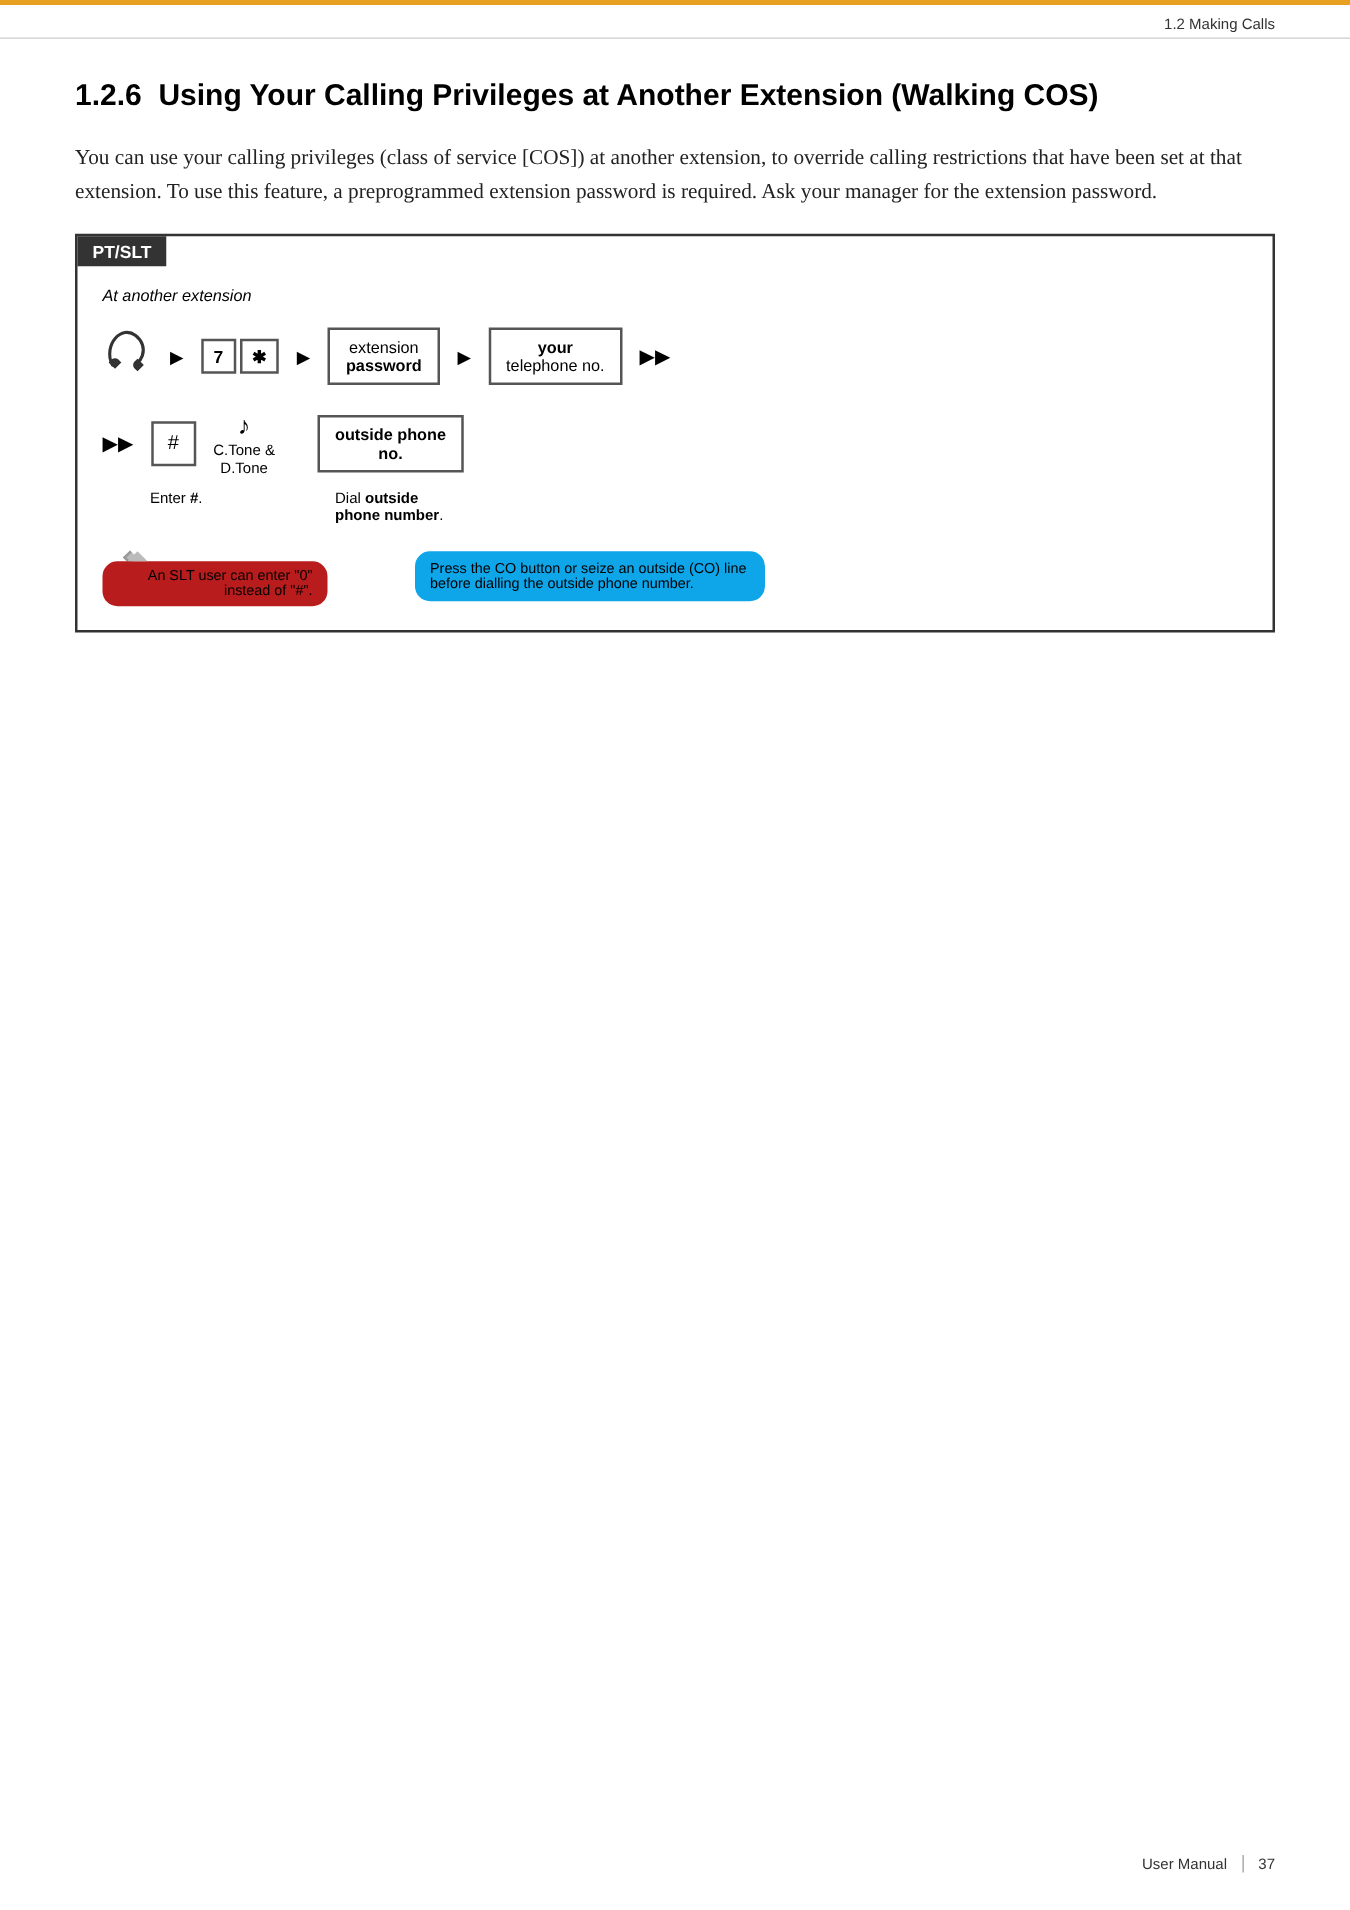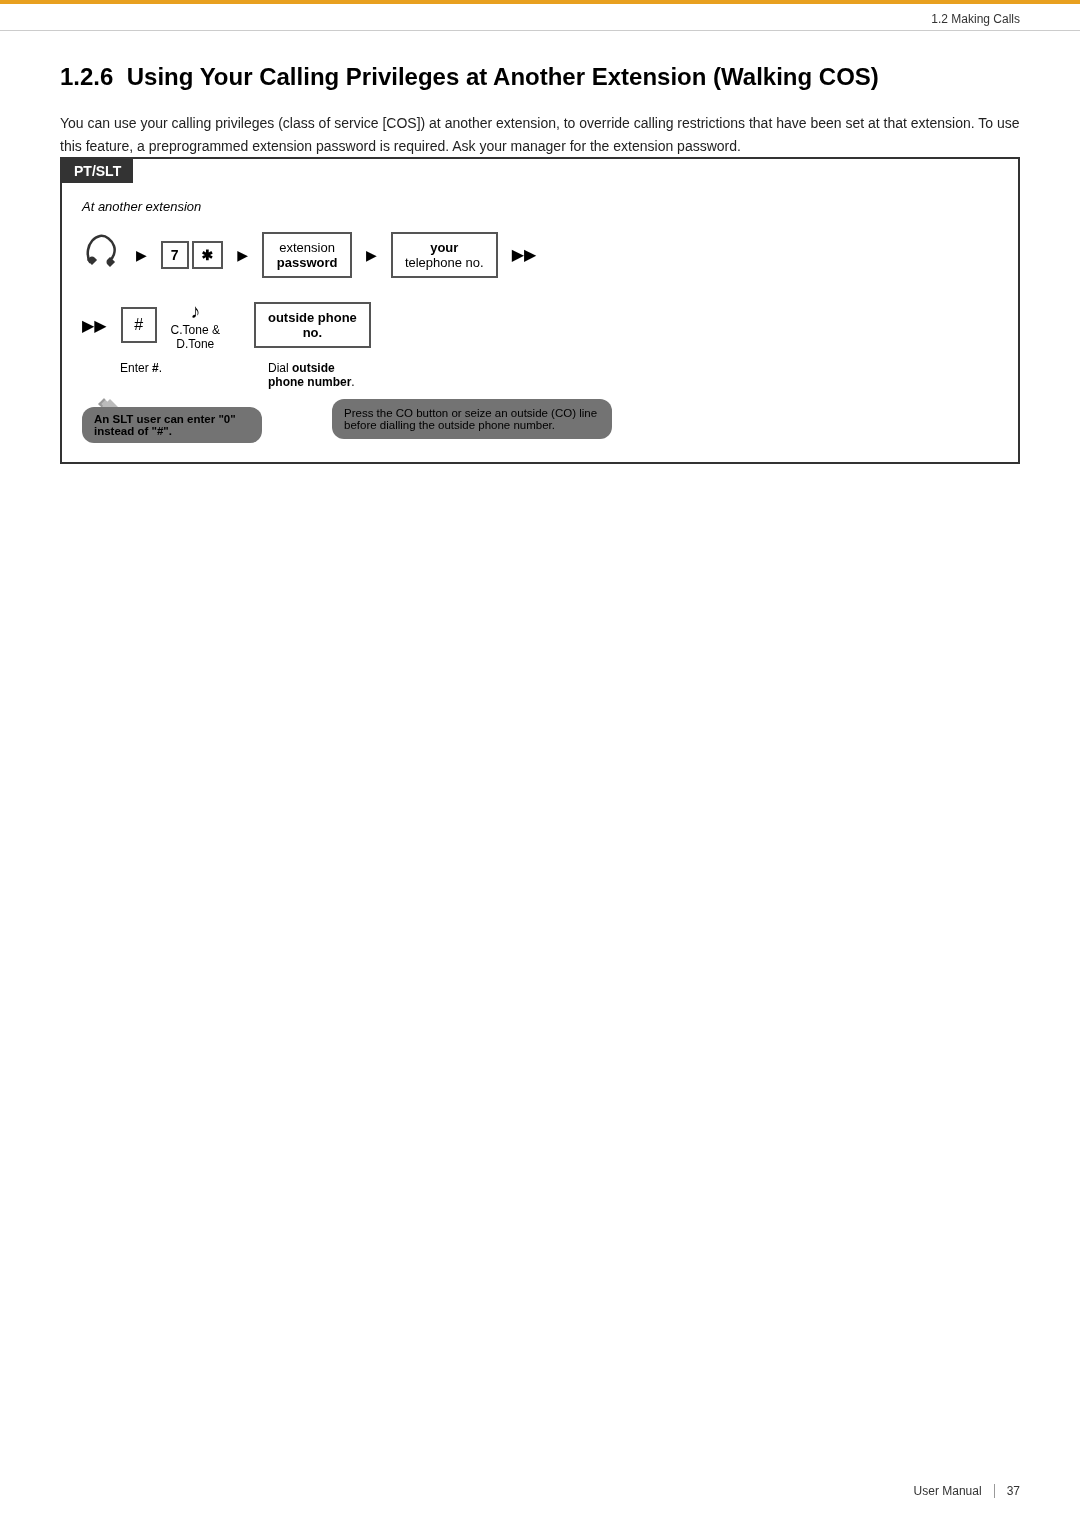--- a/index.html
+++ b/index.html
@@ -32,23 +32,25 @@
     }
 
     .section-title {
       font-size: 24px;
       font-weight: bold;
       margin-bottom: 20px;
       line-height: 1.3;
     }
 
     .intro-text {
-      font-size: 14px;
+      font-size: 17px;
       line-height: 1.6;
+      margin-bottom: 20px;
       color: #222;
+      font-family: Liberation Serif, serif;
     }
 
     .diagram-box {
       border: 2px solid #333;
       padding: 0 0 15px 0;
       margin-bottom: 30px;
     }
 
     .diagram-header {
       background: #333;
@@ -105,43 +107,42 @@
       justify-content: center;
       min-width: 90px;
       background: #fff;
     }
 
     .input-box .bold {
       font-weight: bold;
     }
 
     .note-balloon {
-      background: #737373;
+      background: #b91c1c;
       border-radius: 12px;
       padding: 6px 12px;
       font-size: 11.5px;
       color: #000;
       max-width: 180px;
       position: relative;
-      text-align: left;
-      font-weight: bold;
+      text-align: right;
     }
 
     .note-balloon::before {
       content: '';
       position: absolute;
       top: -8px;
       left: 20px;
       border-width: 0 8px 8px 8px;
       border-style: solid;
       border-color: transparent transparent #bbb transparent;
     }
 
     .note-balloon-right {
-      background: #737373;
+      background: #0ea5e9;
       border-radius: 12px;
       padding: 8px 12px;
       font-size: 11.5px;
       color: #000;
       max-width: 280px;
       text-align: left;
     }
 
     .hash-box {
       border: 2px solid #555;
@@ -269,21 +270,21 @@
         <span>D.Tone</span>
       </div>
 
       <div class="input-box" style="margin-left:20px;">
         <span style="font-weight:bold;">outside phone</span>
         <span style="font-weight:bold;">no.</span>
       </div>
     </div>
 
     
-    <div style="display:flex; align-items:flex-start; padding: 0 20px; gap:0; margin-top:2px; margin-bottom:6px;">
+    <div style="display:flex; align-items:flex-start; padding: 0 20px; gap:0; margin-top:2px; margin-bottom:18px;">
       <div style="width:34px;"></div>
       <div style="width:50px; font-size:12px; text-align:center;">
         Enter <b>#</b>.
       </div>
       <div style="width:80px;"></div>
       <div style="width:160px; font-size:12px; text-align:left; margin-left:22px;">
         Dial <b>outside<br>phone number</b>.
       </div>
     </div>
 

